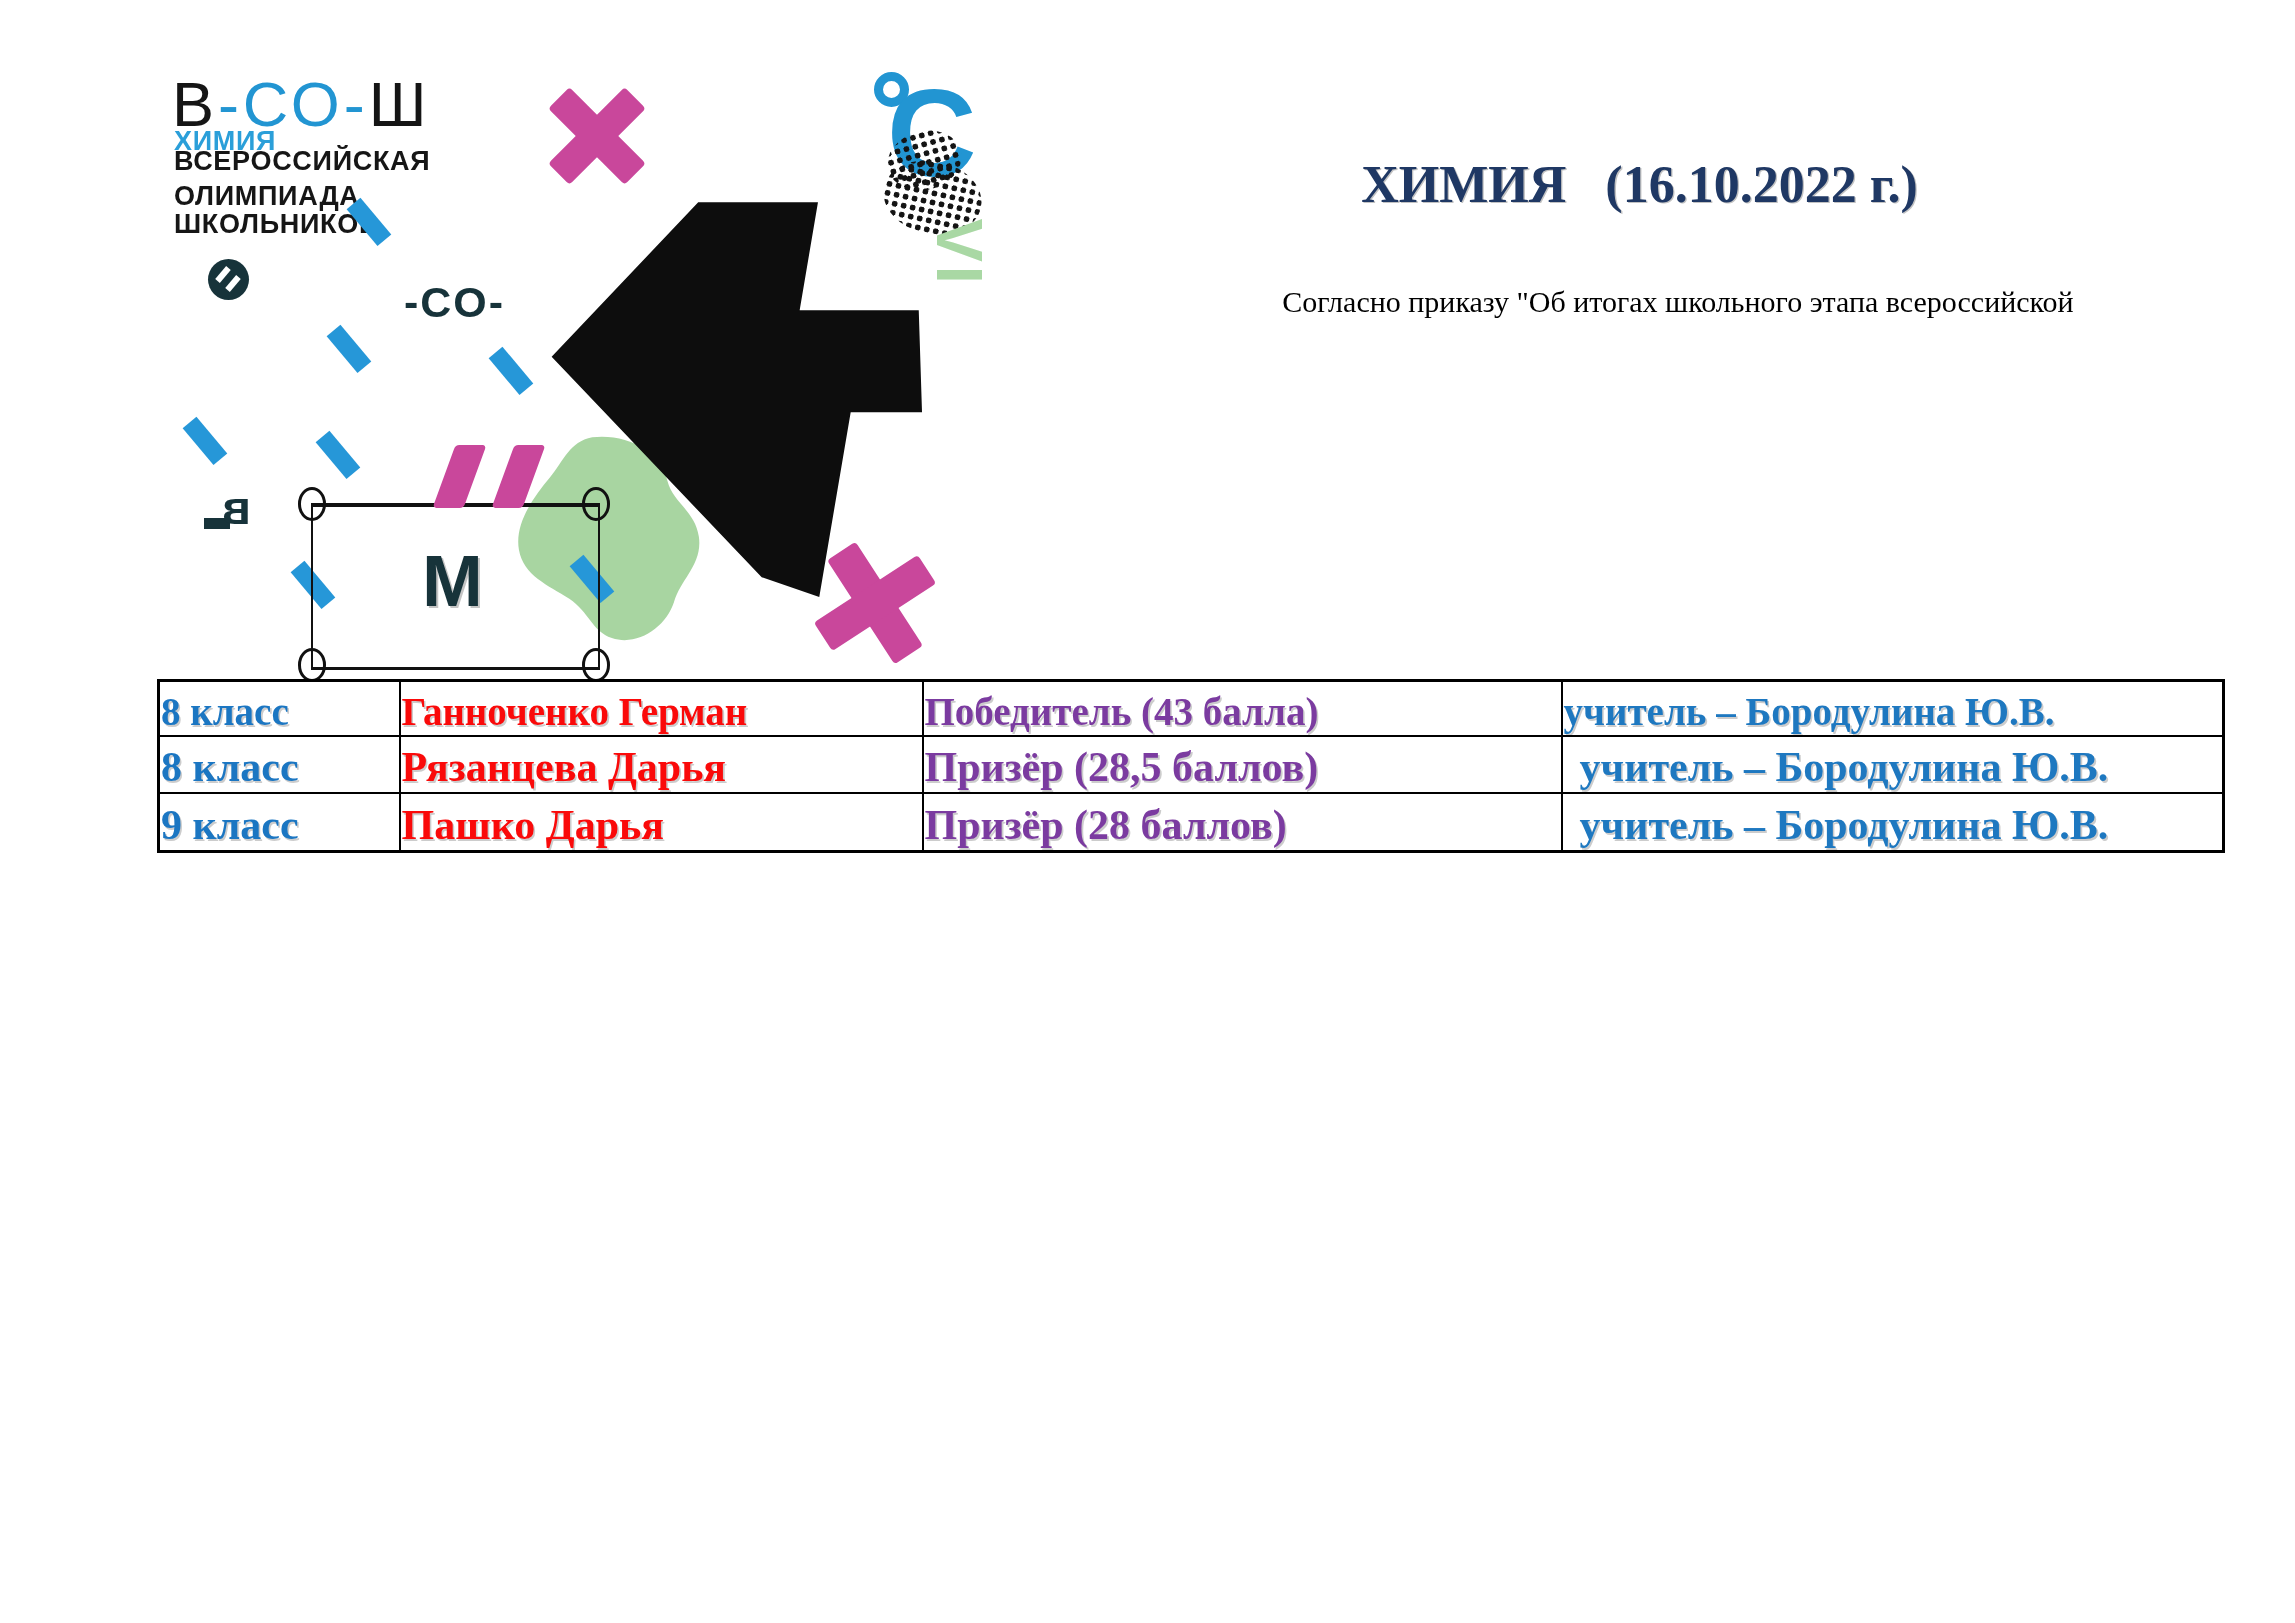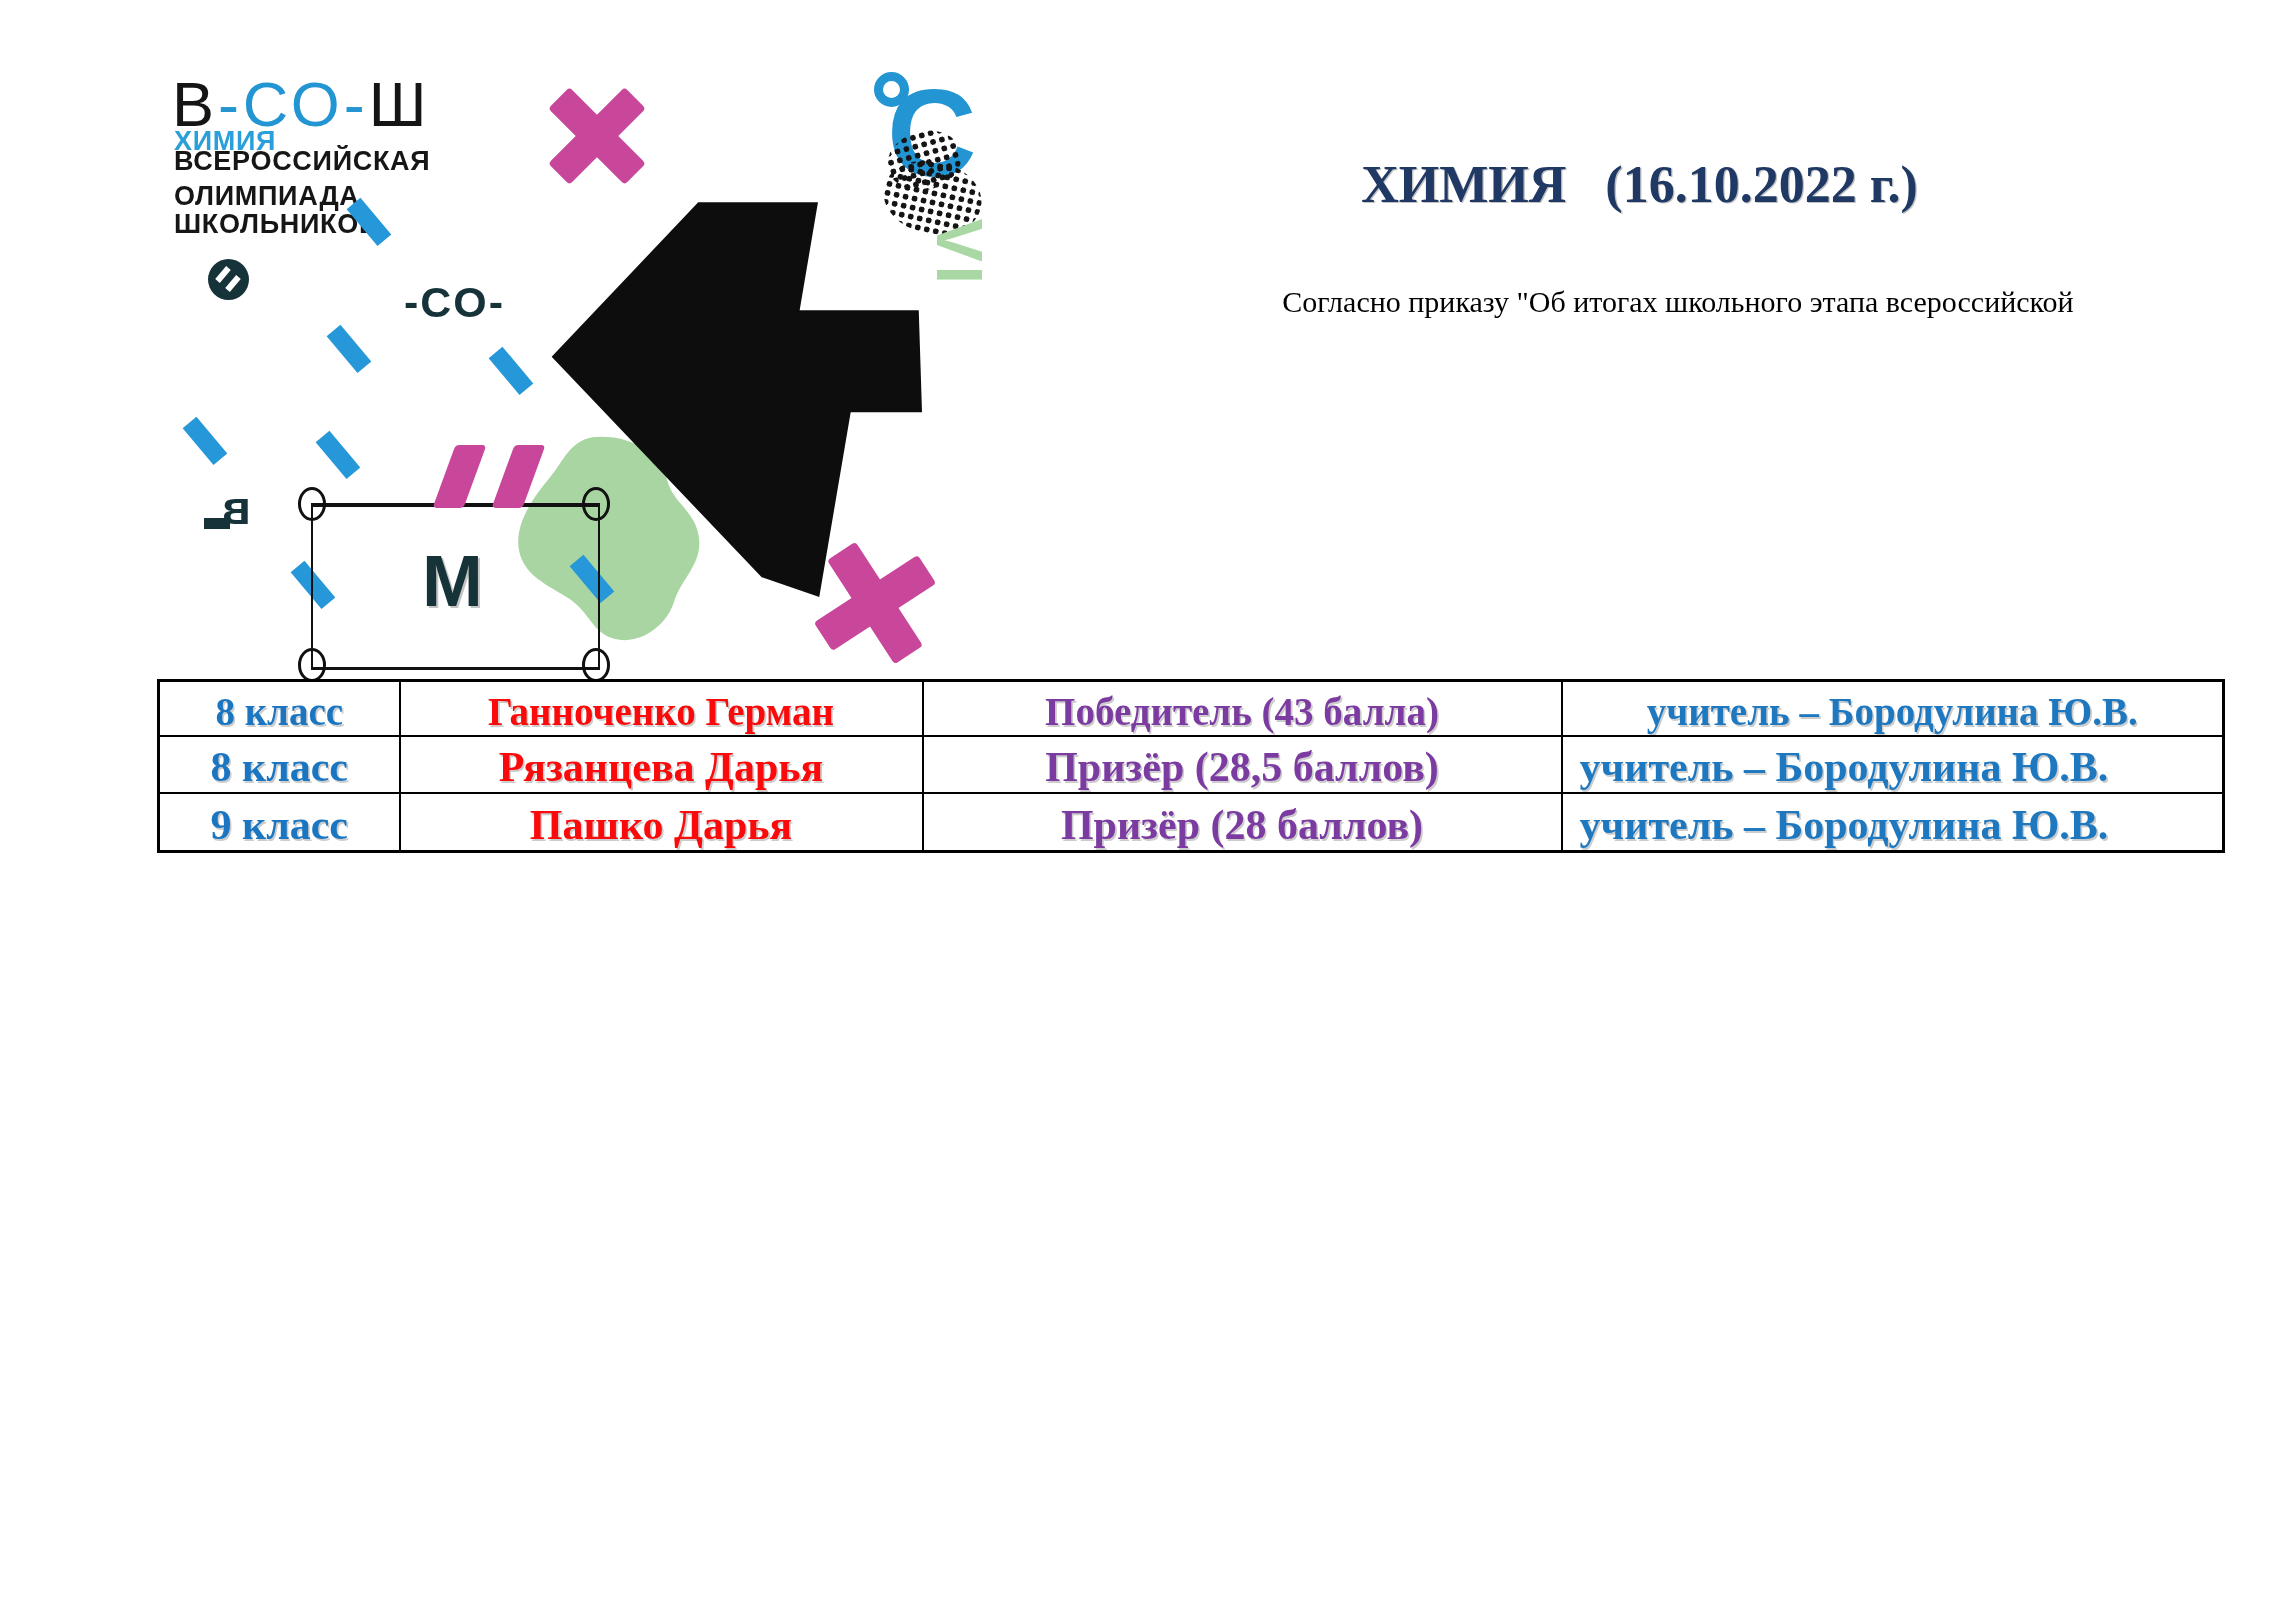--- a/index.html
+++ b/index.html
@@ -87,21 +87,21 @@
   .order-par{
     position:absolute;left:1171px;top:274px;width:1014px;
     text-align:center;font-size:30px;line-height:55px;color:#000000;
   }
   
   table.results{
     position:absolute;left:157px;top:679px;
     border-collapse:collapse;table-layout:fixed;
   }
   table.results td{
-    border:2.6px solid #000;vertical-align:top;text-align:center;
+    border:2.6px solid #000;vertical-align:top;
     padding-top:6.5px;font-weight:700;
     text-shadow:1.6px 1.6px 0 #cccccc;white-space:nowrap;overflow:hidden;
   }
   table.results{border:3.3px solid #000;}
   tr.r0 td{font-size:39px;}
   tr.r1 td, tr.r2 td{font-size:42px;}
   td.c-grade{color:#1B76C2;}
   td.c-student{color:#FA0A0A;}
   td.c-result{color:#7B3BA0;}
   td.c-teacher{color:#1E78C0;}

